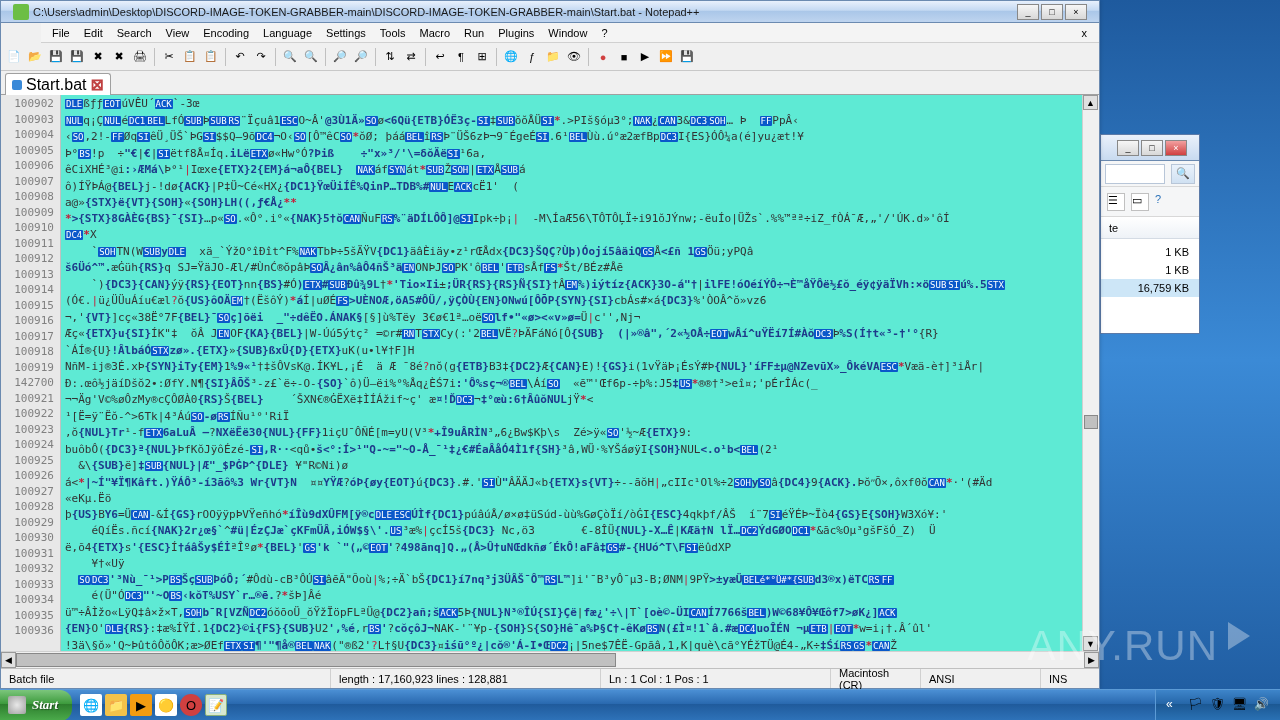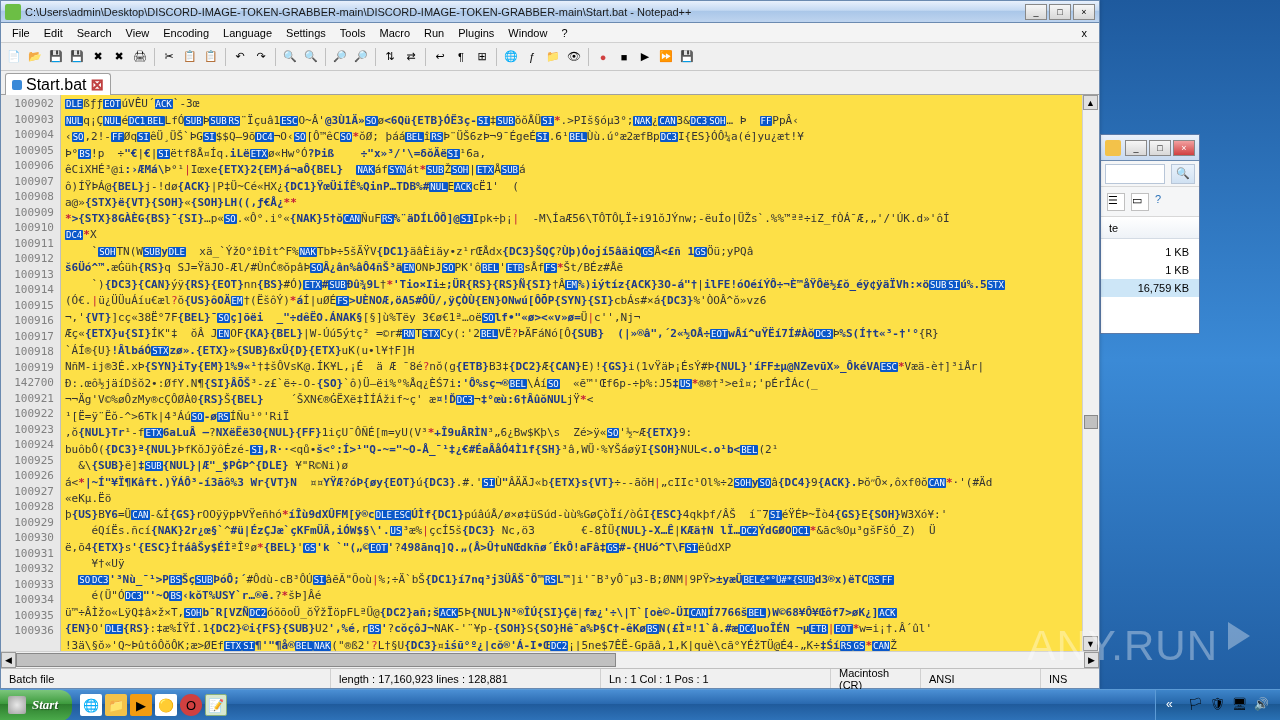--- a/index.html
+++ b/index.html
@@ -22,21 +22,21 @@
     border: 1px solid #6b8ab0;
     box-shadow: 0 0 4px rgba(0,0,0,.2);
     display: flex;
     flex-direction: column;
   }
   .titlebar {
     height: 22px;
     background: linear-gradient(to bottom, #e8f0fc 0%, #c4d9f2 45%, #a9c6e8 46%, #bed4ef 100%);
     display: flex;
     align-items: center;
-    padding: 0 4px;
+    padding: 0 12px;
     border-bottom: 1px solid #6b8ab0;
   }
   .titlebar .icon {
     width: 16px; height: 16px;
     margin-right: 4px;
     background: #6cbe45;
     border-radius: 2px;
   }
   .titlebar .title-text {
     flex: 1;
@@ -60,20 +60,21 @@
     justify-content: center;
     cursor: pointer;
   }
   .menubar {
     height: 20px;
     background: #f4f4f4;
     border-bottom: 1px solid #d0d0d0;
     display: flex;
     align-items: center;
     padding: 0 4px;
+    margin-left: 40px;
   }
   .menubar span {
     padding: 2px 7px;
     font-size: 11px;
     cursor: pointer;
   }
   .menubar .x-close { margin-left: auto; padding-right: 8px; }
   .toolbar {
     height: 28px;
     background: #f0f0f0;
@@ -121,21 +122,21 @@
   }
   .tab .dot {
     width: 10px; height: 10px;
     background: #3989d8;
     border-radius: 2px;
   }
   .tab .close { color: #c04040; font-weight: bold; cursor: pointer; }
   .editor {
     flex: 1;
     display: flex;
-    background: #fde047;
+    background: #5eead4;
     overflow: hidden;
     position: relative;
   }
   .gutter {
     width: 60px;
     background: #e8e8e8;
     border-right: 1px solid #c0c0c0;
     color: #808080;
     font-family: Consolas, monospace;
     font-size: 11px;

